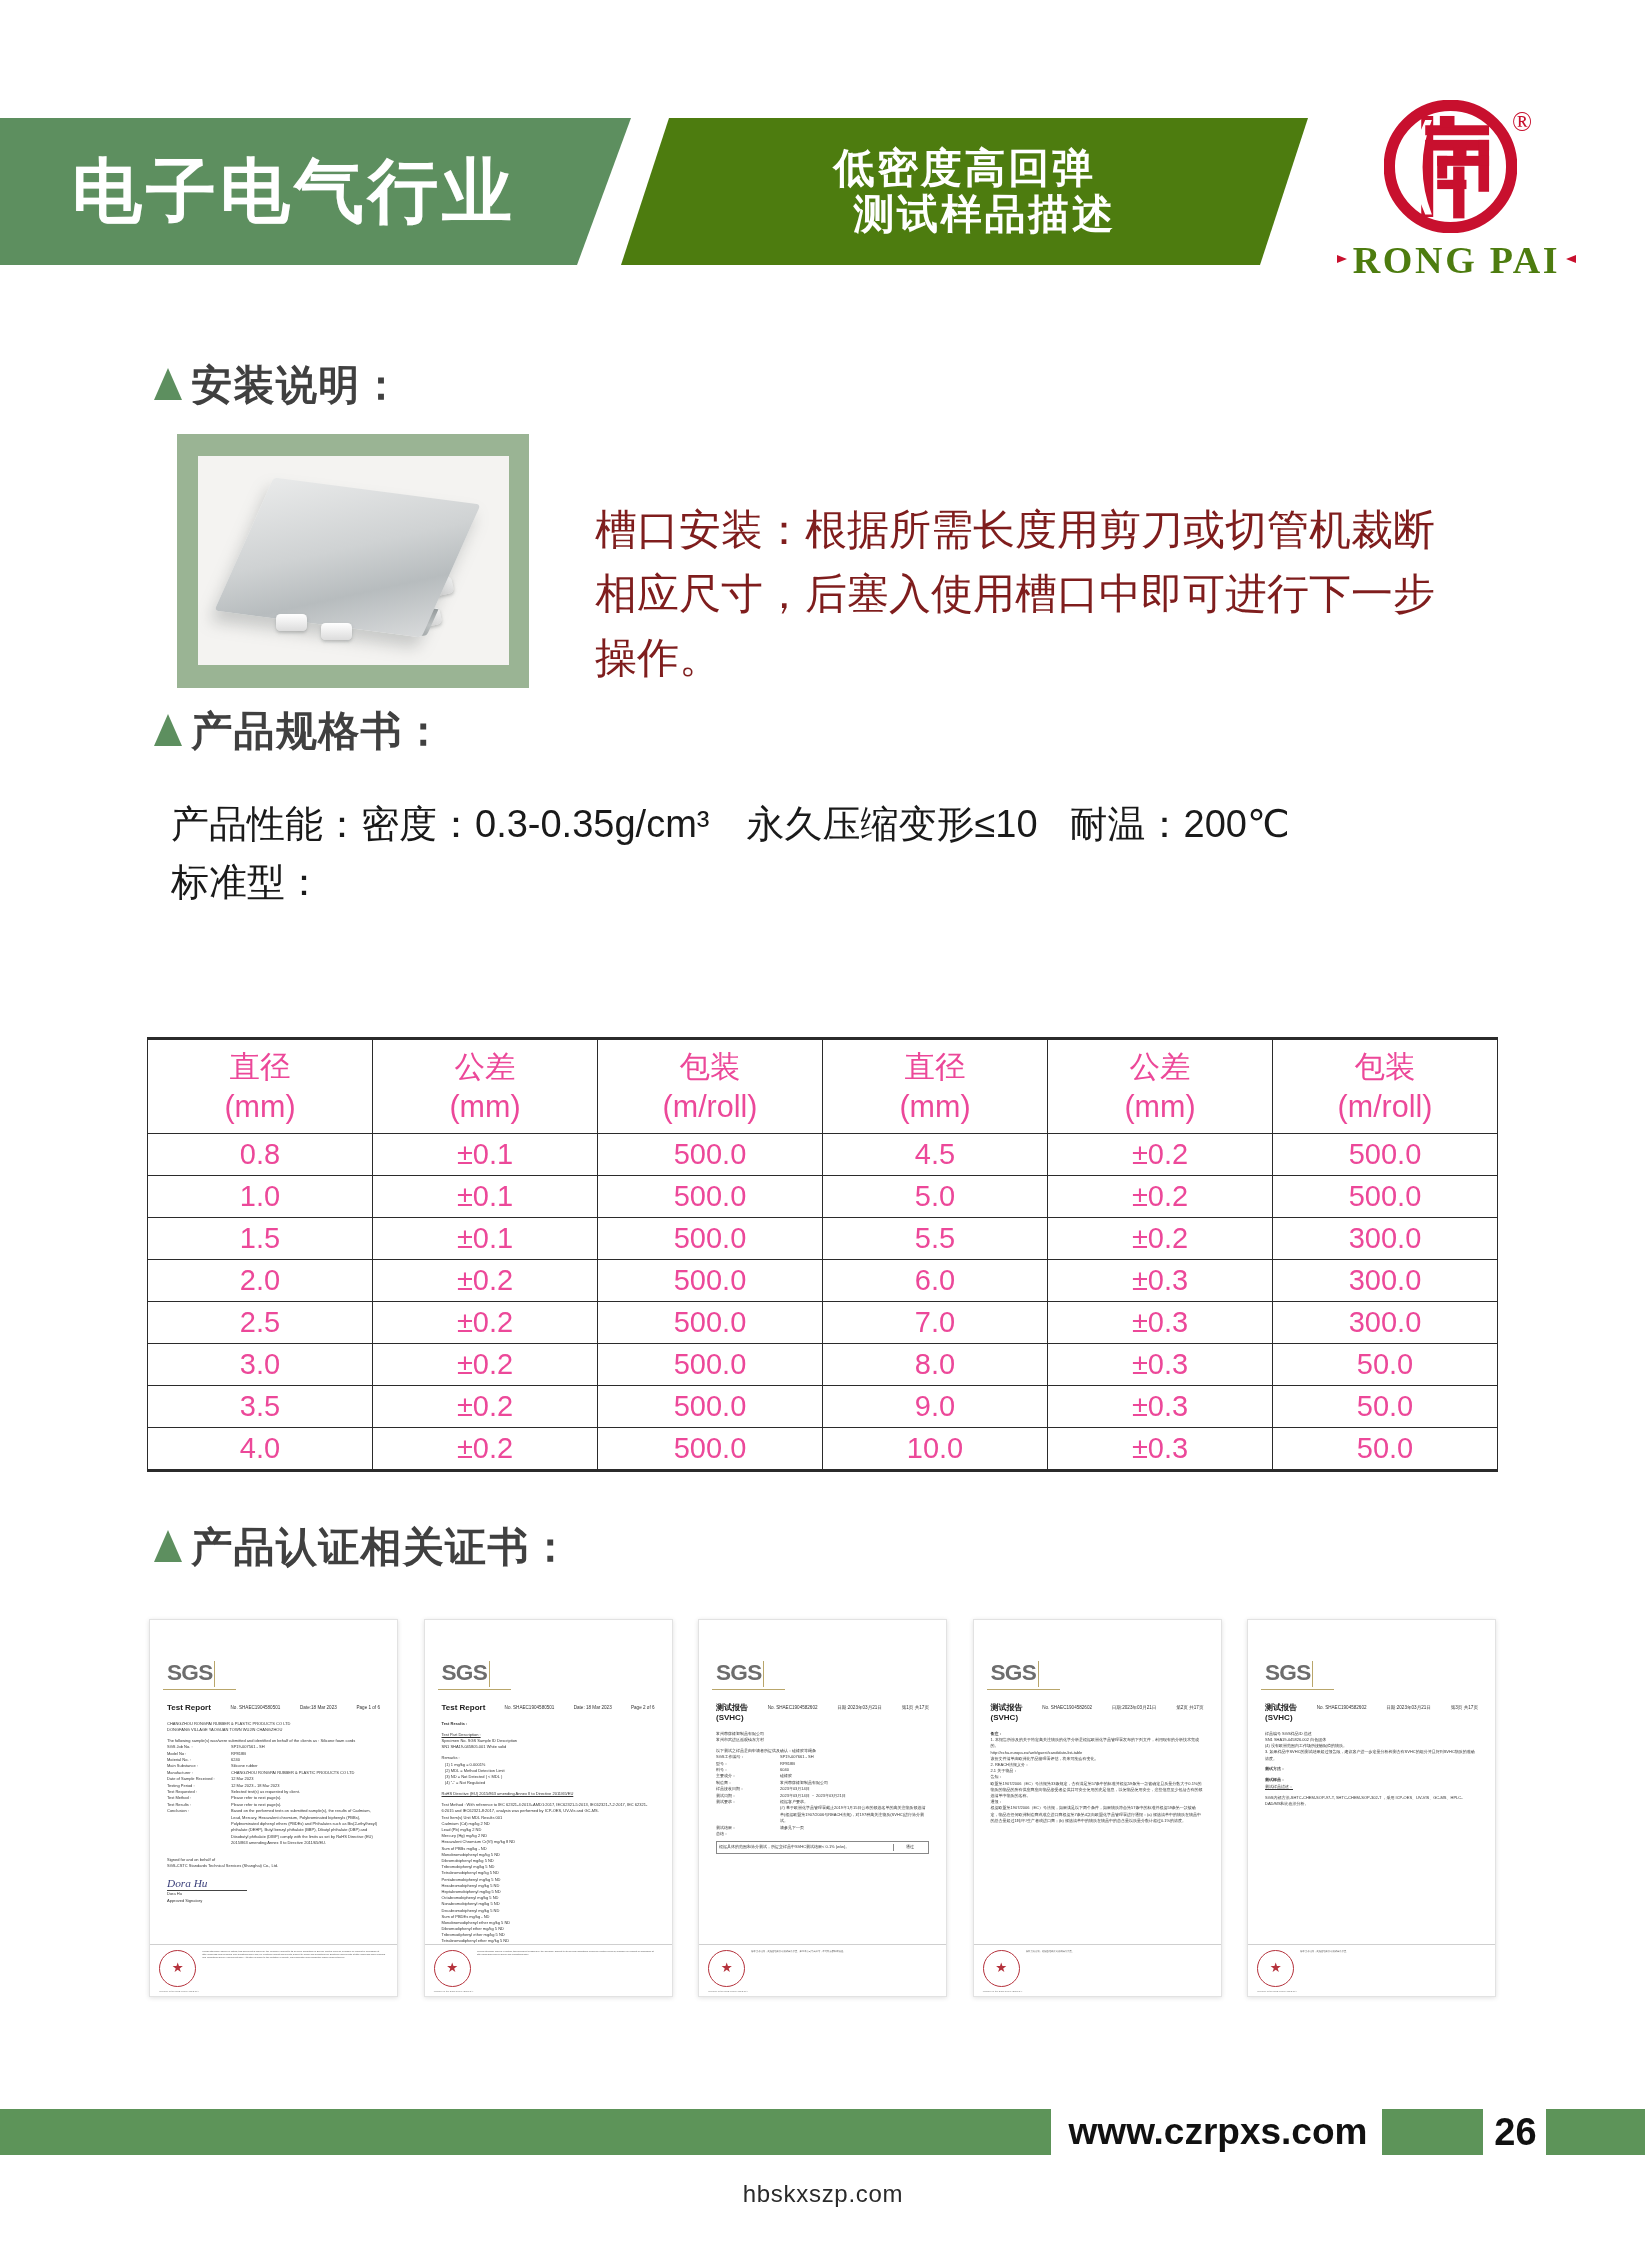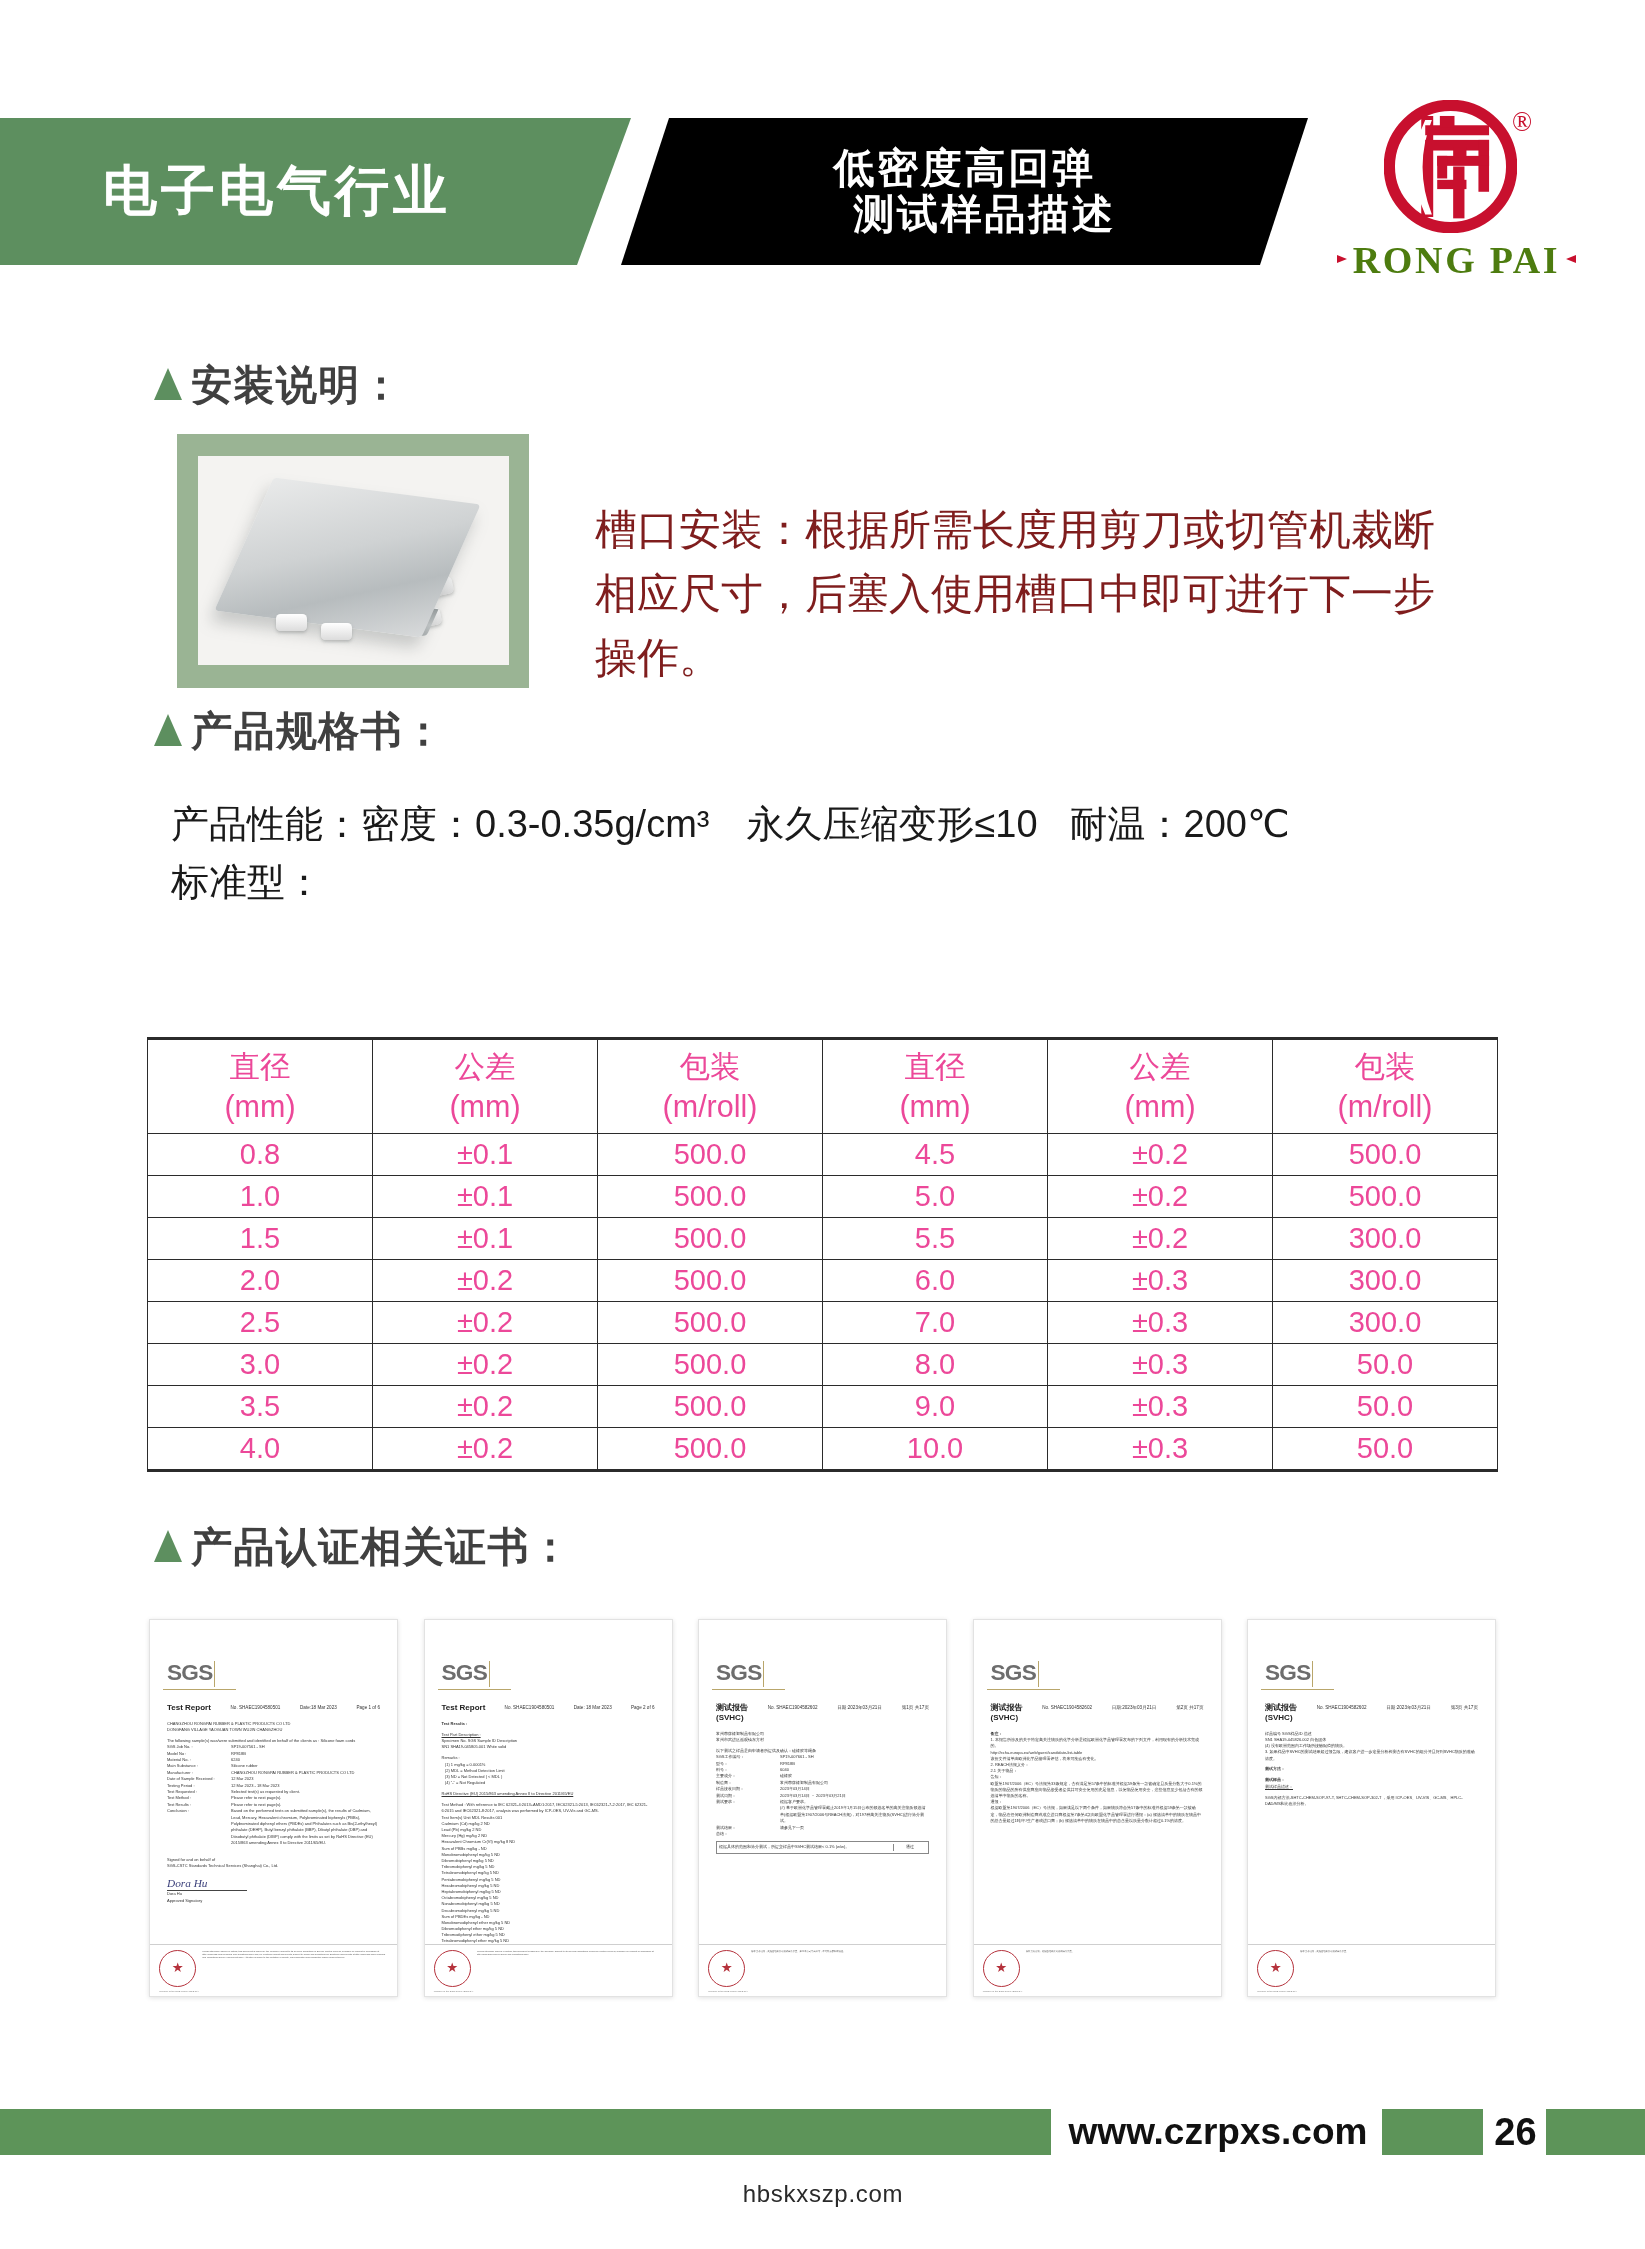--- a/index.html
+++ b/index.html
@@ -17,33 +17,33 @@
 
   .hdr-dark {
     position:absolute; left:0; top:118px;
     width:631px; height:147px;
     background:#5d8f5f;
     clip-path:polygon(0 0, 631px 0, 577px 147px, 0 147px);
     display:flex; align-items:center;
   }
   .hdr-dark-text {
     color:#ffffff;
-    font-size:54px;
+    font-size:70px;
     font-weight:bold;
     letter-spacing:4px;
-    margin-left:103px;
+    margin-left:72px;
     white-space:nowrap;
     text-shadow:0 0 0.7px rgba(255,255,255,0.4);
     font-family:Liberation Mono, monospace;
   }
 
   .hdr-light {
     position:absolute; left:621px; top:118px;
     width:687px; height:147px;
-    background:#000000;
+    background:#4d7c0f;
     clip-path:polygon(48px 0, 687px 0, 639px 147px, 0 147px);
   }
   .hdr-light-inner {
     position:absolute; left:0; top:0; width:687px; height:147px;
     display:flex; flex-direction:column; align-items:center; justify-content:center;
   }
   .hdr-light-line {
     color:#ffffff;
     font-size:41px;
     font-weight:bold;

